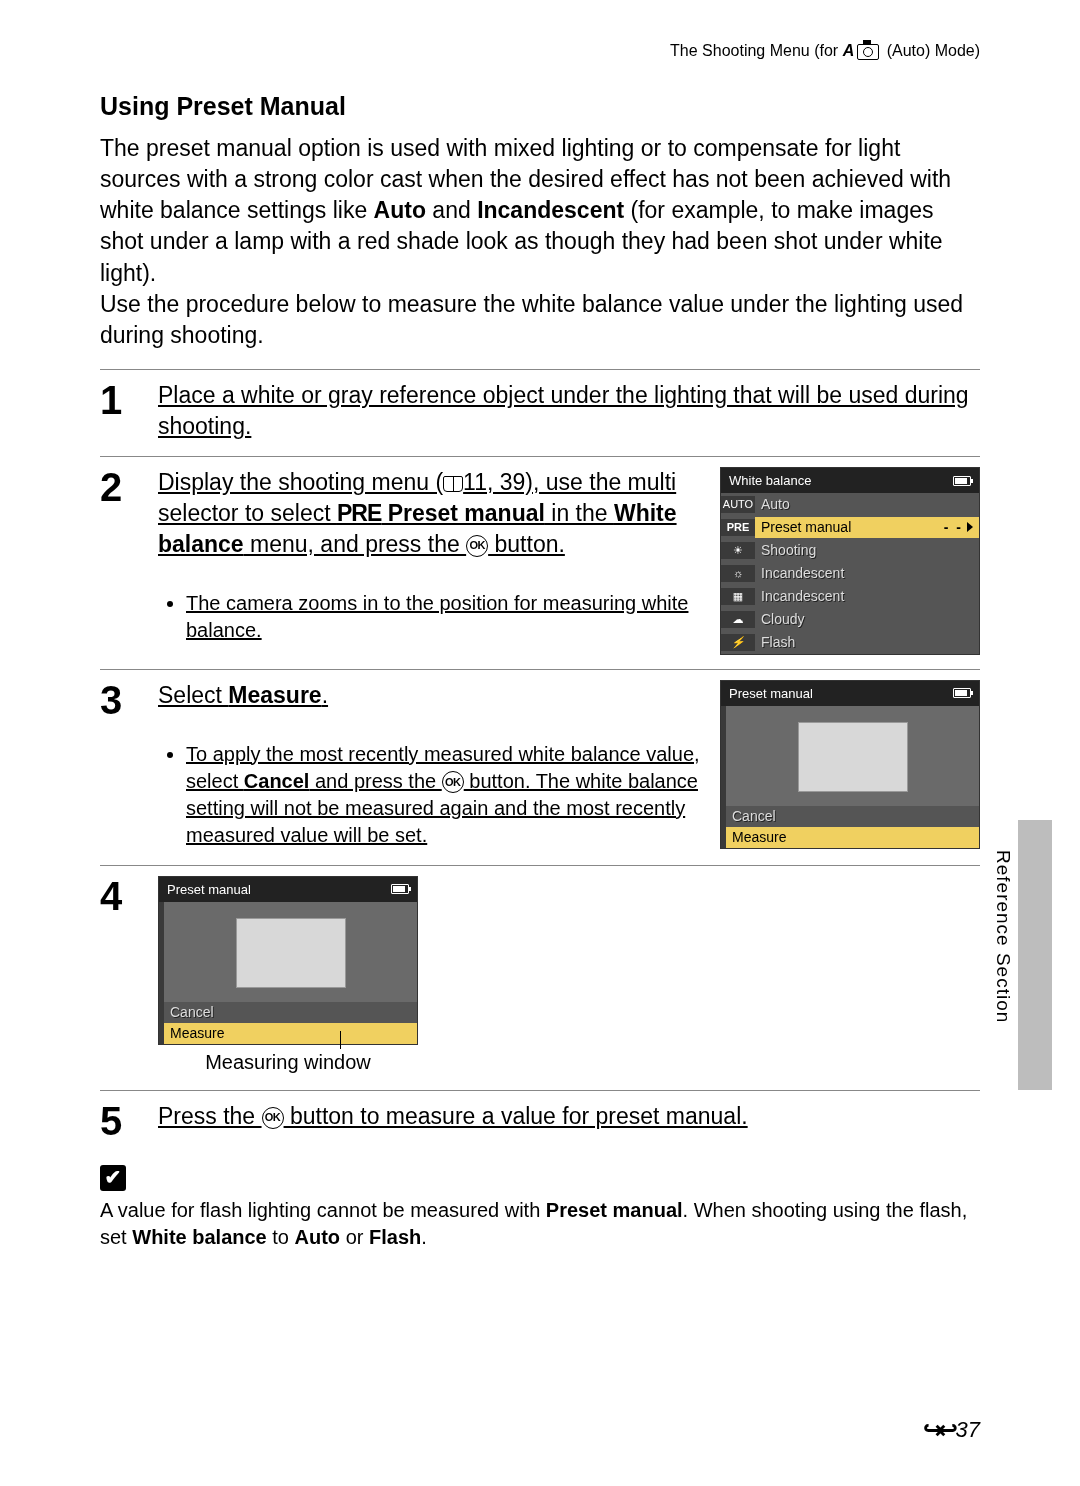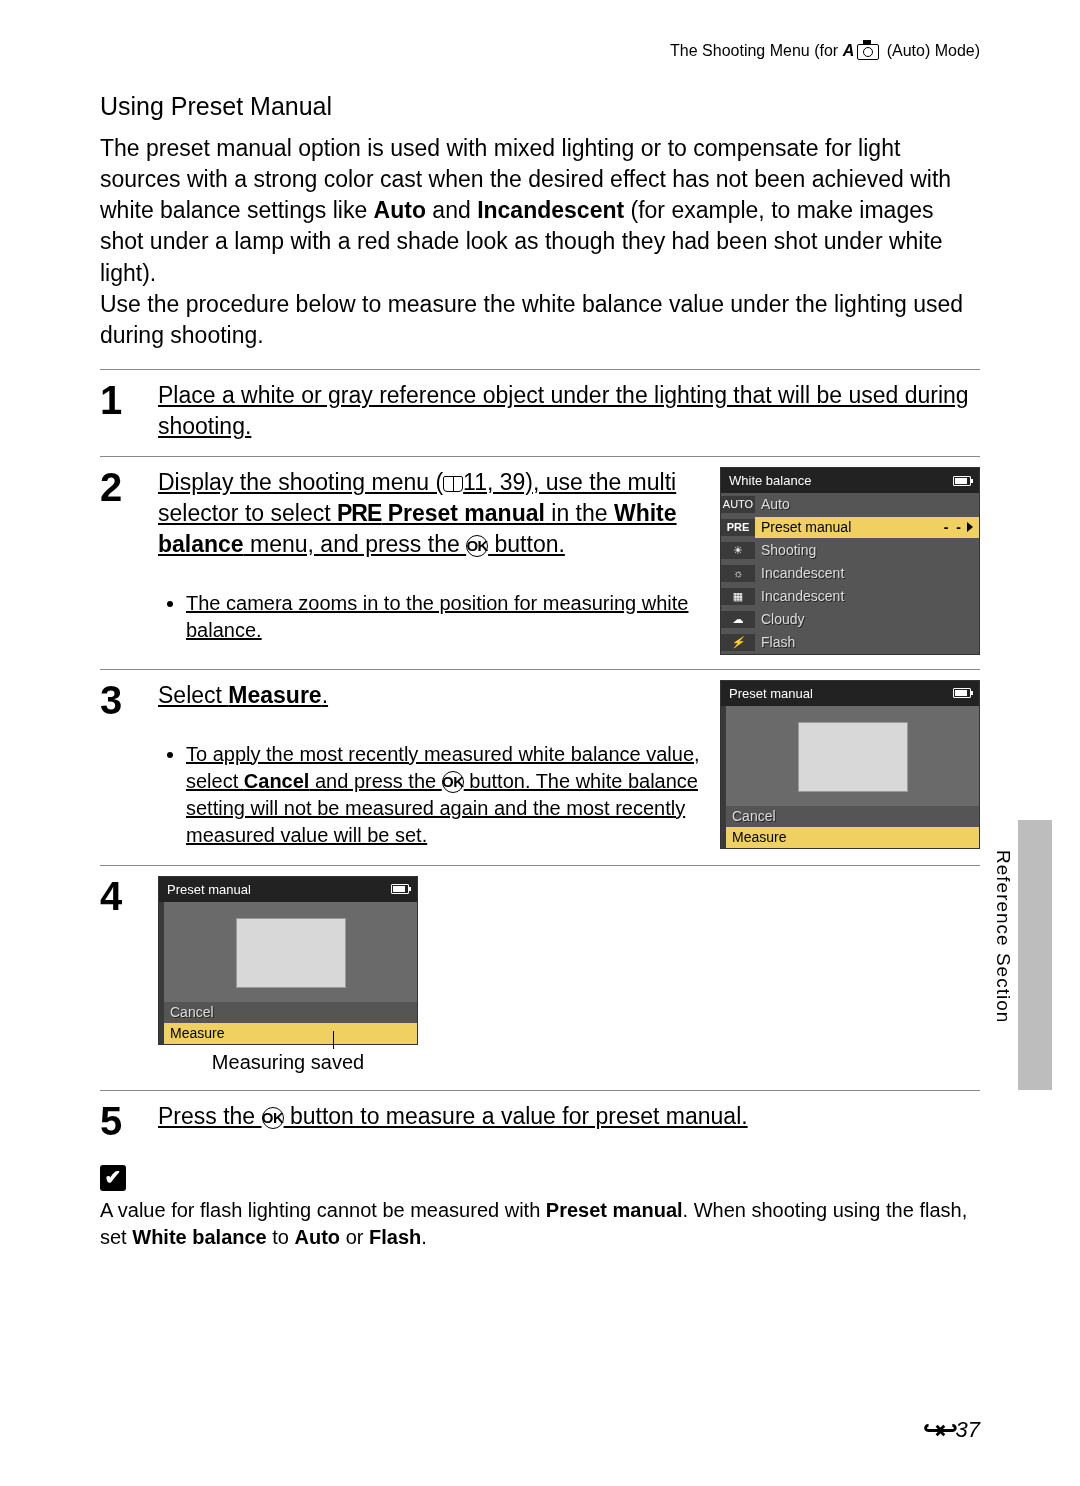--- a/index.html
+++ b/index.html
@@ -38,21 +38,21 @@
   }
   .camera-icon::after {
     content: "";
     position: absolute;
     top: 2px; left: 5px;
     width: 8px; height: 8px;
     border: 1.5px solid #000;
     border-radius: 50%;
   }
   .section-title {
-    font-weight: normal;
+    font-weight: bold;
     font-size: 25px;
     margin-bottom: 10px;
   }
   .intro p { margin-bottom: 0; }
   .intro { margin-bottom: 18px; }
   .italic-a { font-style: italic; font-weight: bold; }
   .steps { border-top: 1px solid #888; }
   .step {
     display: flex;
     border-bottom: 1px solid #888;
@@ -75,21 +75,21 @@
   .step-text { flex: 1; font-size: 23px; text-decoration: underline; }
   .bullet-list { margin-top: 8px; padding-left: 18px; font-size: 20px; }
   .bullet-list li { list-style-type: disc; margin-bottom: 2px; margin-left: 10px; margin-top: 30px; }
   .bold { font-weight: bold; }
   .pre-text { font-family: Arial, sans-serif; font-weight: bold; letter-spacing: -1px; }
   .ok-icon {
     display: inline-flex;
     width: 22px; height: 22px;
     border: 1.8px solid #000;
     border-radius: 50%;
-    font-size: 15px;
+    font-size: 11px;
     font-weight: bold;
     align-items: center;
     justify-content: center;
     vertical-align: middle;
     letter-spacing: -0.5px;
   }
   .book-icon {
     display: inline-block;
     width: 20px; height: 16px;
     border: 1.5px solid #000;
@@ -395,21 +395,21 @@
             <div class="screen-hdr">
               <span>Preset manual</span>
               <span class="battery-icon"></span>
             </div>
             <div class="measure-area">
               <div class="measure-box"></div>
             </div>
             <div class="screen-preset-item">Cancel</div>
             <div class="screen-preset-item hl">Measure</div>
           </div>
-          <div class="measuring-caption measuring-line">Measuring saved</div>
+          <div class="measuring-caption measuring-line">Measuring window</div>
         </div>
       </div>
     </div>
   </div>
 
   <div class="step" style="border-bottom:none;">
     <div class="step-num">5</div>
     <div class="step-body">
       <div class="step-text">
         <span>Press the </span><span class="ok-icon">OK</span><span> button to measure a value for preset manual.</span>

